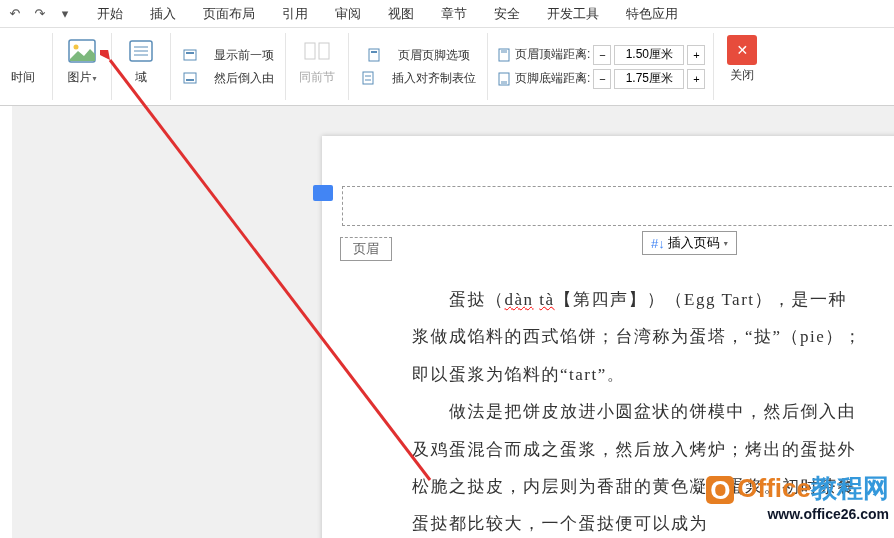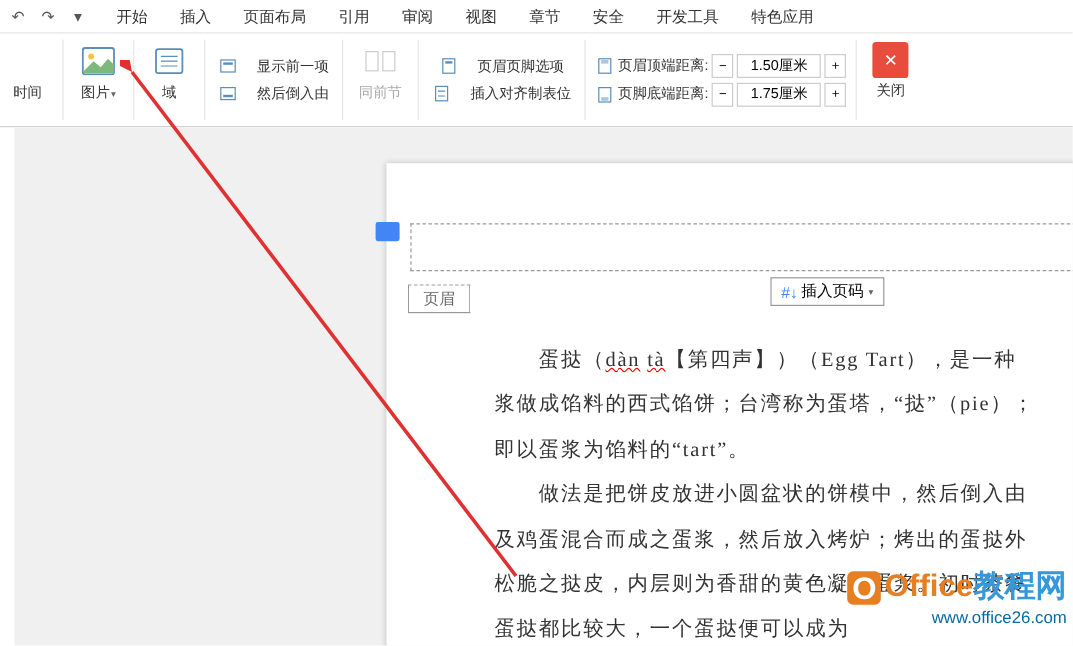--- a/index.html
+++ b/index.html
@@ -37,21 +37,21 @@
     .content p { margin-bottom: 0; }
     .wavy { text-decoration: underline wavy red; text-decoration-thickness: 1px; }
     
     .arrow { position: absolute; top: 50px; left: 100px; pointer-events: none; z-index: 100; }
     
     .watermark { position: absolute; bottom: 16px; right: 5px; font-family: Arial; text-align: right; }
     .watermark-main { font-size: 26px; font-weight: bold; }
     .watermark-main .o-cube { display: inline-block; width: 28px; height: 28px; background: #e67e22; color: #fff; border-radius: 5px; text-align: center; line-height: 28px; vertical-align: middle; margin-right: 3px; }
     .watermark-main .orange { color: #e67e22; }
     .watermark-main .blue { color: #3498db; }
-    .watermark-sub { font-size: 14px; color: #0369a1; font-weight: normal; }
+    .watermark-sub { font-size: 14px; color: #0f172a; font-weight: bold; }
     
     .dropdown-arrow { font-size: 8px; color: #666; margin-left: 1px; }
   </style>
 </head>
 <body>
 
 <div class="menu-bar">
   <div class="menu-icons">
     <button class="menu-icon-btn">↶</button>
     <button class="menu-icon-btn">↷</button>

